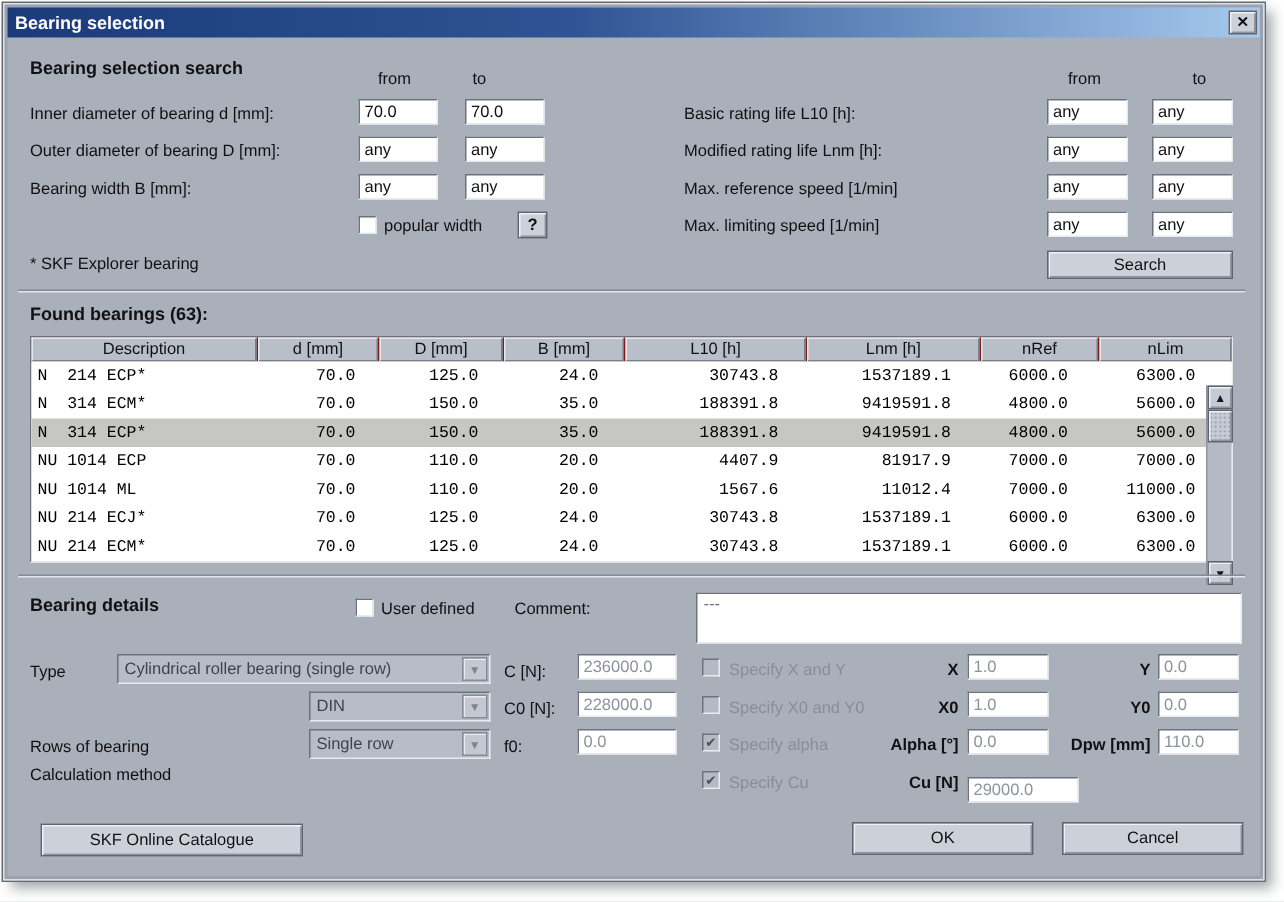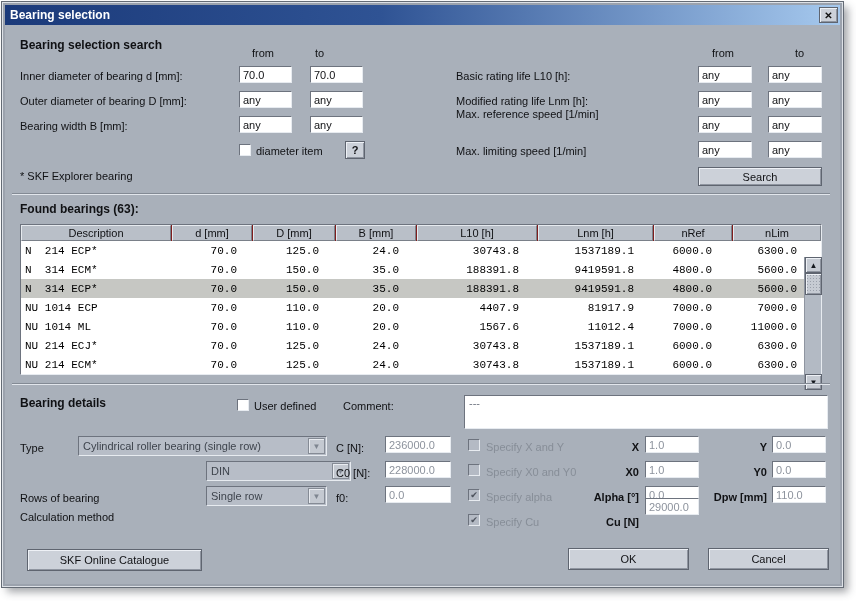--- a/index.html
+++ b/index.html
@@ -132,36 +132,36 @@
 
   <div class="lbl" style="left:18px; top:93px;">Outer diameter of bearing D [mm]:</div>
   <input class="fld" style="left: 237px; top: 89px; width: 53px;" value="any">
   <input class="fld" style="left: 308px; top: 89px; width: 53px;" value="any">
 
   <div class="lbl" style="left:18px; top:118px;">Bearing width B [mm]:</div>
   <input class="fld" style="left: 237px; top: 114px; width: 53px;" value="any">
   <input class="fld" style="left: 308px; top: 114px; width: 53px;" value="any">
 
   <span class="chk" style="left:237px; top:142px;"></span>
-  <div class="lbl" style="left:254px; top:143px;">diameter item</div>
+  <div class="lbl" style="left:254px; top:143px;">popular width</div>
   <button class="btn" style="left:343px; top:139px; width:20px; height:18px; font-weight:bold;">
       <span>?</span>
     </button>
 
   <div class="lbl" style="left:18px; top:168px;">* SKF Explorer bearing</div>
 
   <div class="lbl" style="left:454px; top:68px;">Basic rating life L10 [h]:</div>
   <input class="fld" style="left: 696px; top: 64px; width: 54px;" value="any">
   <input class="fld" style="left: 766px; top: 64px; width: 54px;" value="any">
 
   <div class="lbl" style="left:454px; top:93px;">Modified rating life Lnm [h]:</div>
   <input class="fld" style="left: 696px; top: 89px; width: 54px;" value="any">
   <input class="fld" style="left: 766px; top: 89px; width: 54px;" value="any">
 
-  <div class="lbl" style="left:454px; top:106px;">Max. reference speed [1/min]</div>
+  <div class="lbl" style="left:454px; top:118px;">Max. reference speed [1/min]</div>
   <input class="fld" style="left: 696px; top: 114px; width: 54px;" value="any">
   <input class="fld" style="left: 766px; top: 114px; width: 54px;" value="any">
 
   <div class="lbl" style="left:454px; top:143px;">Max. limiting speed [1/min]</div>
   <input class="fld" style="left: 696px; top: 139px; width: 54px;" value="any">
   <input class="fld" style="left: 766px; top: 139px; width: 54px;" value="any">
 
   <button class="btn" style="left:696px; top:165px; width:124px; height:19px;">
       <span>Search</span>
     </button>
@@ -277,21 +277,21 @@
   <div class="combo" style="left:76px; top:434px; width:249px;">
     <span class="ctext">Cylindrical roller bearing (single row)</span>
     <span class="cbtn">
         <span>▼</span>
       </span>
   </div>
   <div class="lbl" style="left:334px; top:440px;">C [N]:</div>
   <input class="fld dim" style="left: 383px; top: 434px; width: 66px;" value="236000.0">
 
   <div class="lbl" style="left:18px; top:465px;margin-top:44px;">Calculation method</div>
-  <div class="combo" style="left:204px; top:459px; width:145px;">
+  <div class="combo" style="left:204px; top:459px; width:121px;">
     <span class="ctext">DIN</span>
     <span class="cbtn">
         <span>▼</span>
       </span>
   </div>
   <div class="lbl" style="left:334px; top:465px;">C0 [N]:</div>
   <input class="fld dim" style="left: 383px; top: 459px; width: 66px;" value="228000.0">
 
   <div class="lbl" style="left:18px; top:490px;">Rows of bearing</div>
   <div class="combo" style="left:204px; top:484px; width:121px;">
@@ -324,21 +324,21 @@
   <div class="lbl mini" style="left:556px; top:489px; width:81px;">Alpha [°]</div>
   <input class="fld dim" style="left: 643px; top: 484px; width: 54px;" value="0.0">
   <div class="lbl mini" style="left:685px; top:489px; width:80px;">Dpw [mm]</div>
   <input class="fld dim" style="left: 770px; top: 484px; width: 54px;" value="110.0">
 
   <span class="chk disabled" style="left:466px; top:512px;">
       <span class="mark">✔</span>
     </span>
   <div class="lbl dim" style="left:484px; top:514px;">Specify Cu</div>
   <div class="lbl mini" style="left:556px; top:514px; width:81px;">Cu [N]</div>
-  <input class="fld dim" style="left: 643px; top: 496px; width: 54px;" value="29000.0">
+  <input class="fld dim" style="left: 643px; top: 516px; width: 74px;" value="29000.0">
 
   <button class="btn" style="left:25px; top:547px; width:175px; height:22px;">
       <span>SKF Online Catalogue</span>
     </button>
   <button class="btn" style="left:566px; top:546px; width:121px; height:22px;">
       <span>OK</span>
     </button>
   <button class="btn" style="left:706px; top:546px; width:121px; height:22px;">
       <span>Cancel</span>
     </button>

